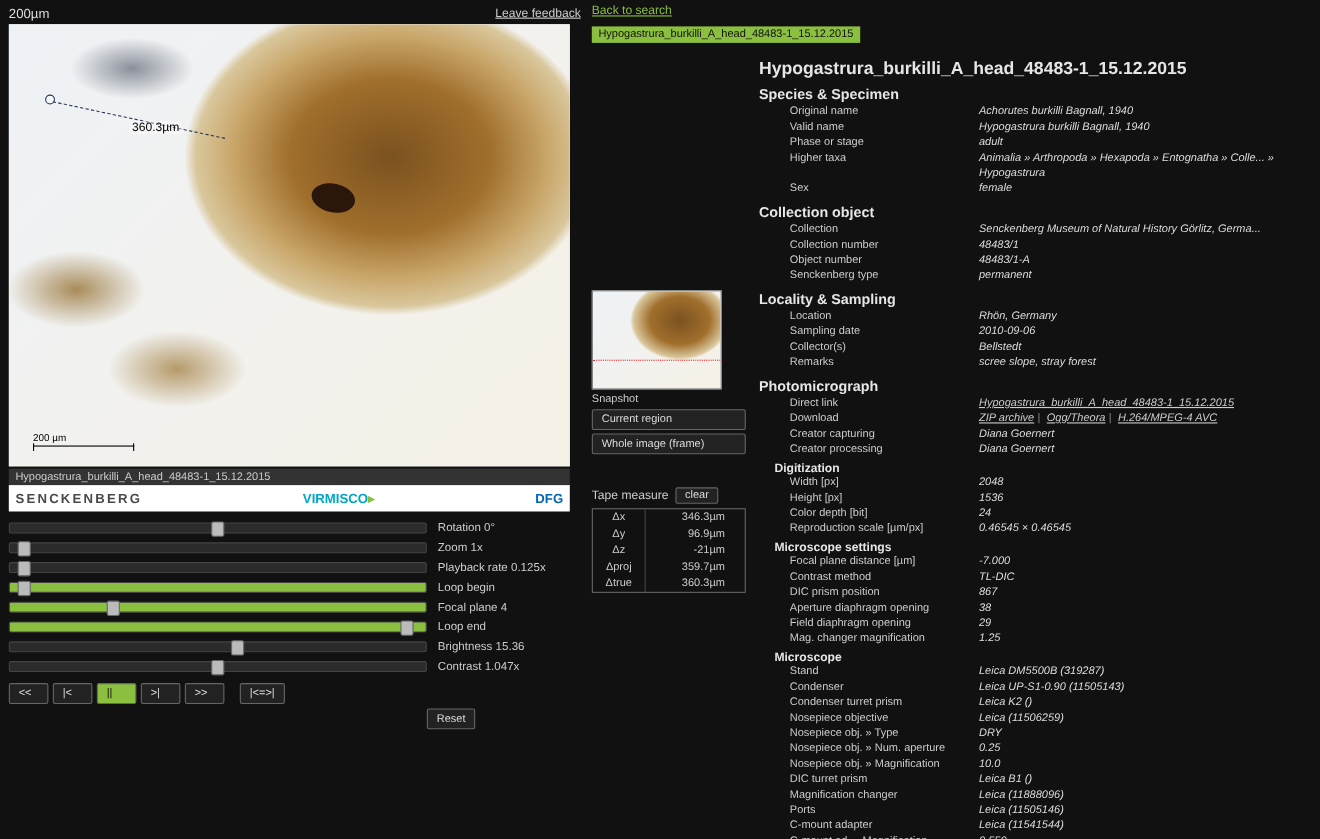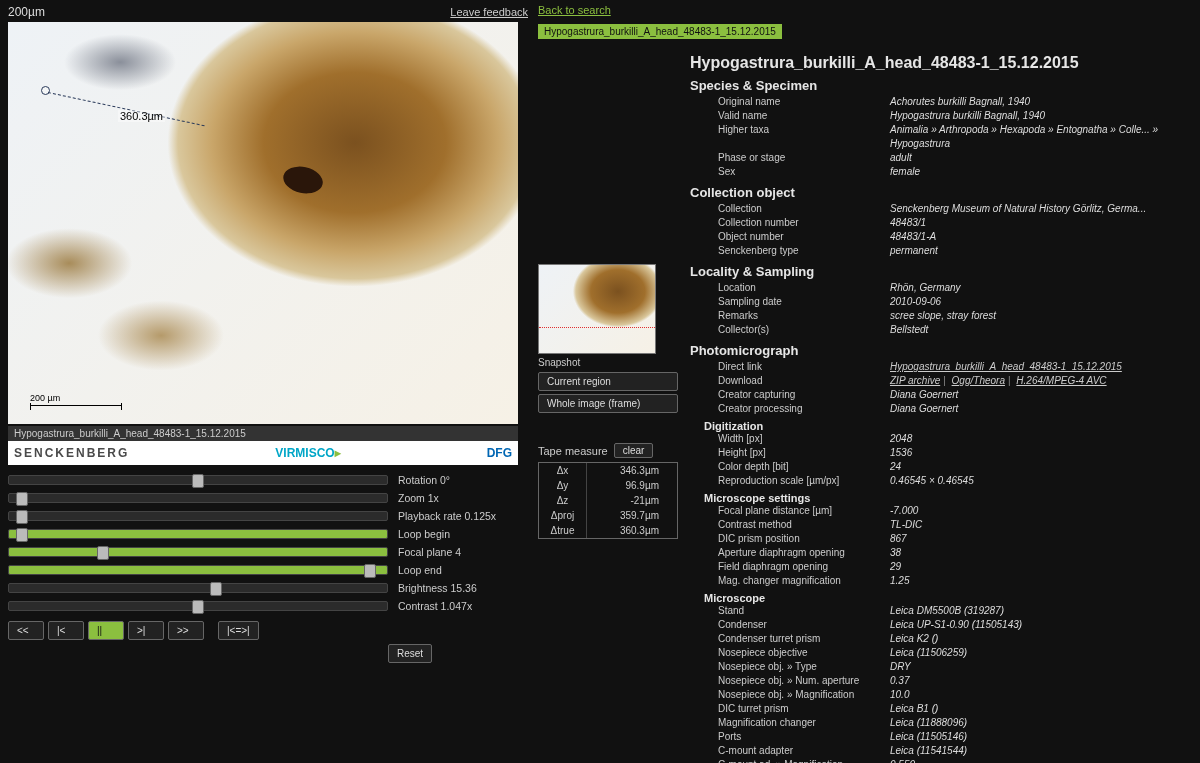--- a/index.html
+++ b/index.html
@@ -240,28 +240,28 @@
   <div id="sec-species">
       <div class="kv">
         <div class="k">Original name</div>
         <div class="v">Achorutes burkilli Bagnall, 1940</div>
       </div>
       <div class="kv">
         <div class="k">Valid name</div>
         <div class="v">Hypogastrura burkilli Bagnall, 1940</div>
       </div>
       <div class="kv">
+        <div class="k">Phase or stage</div>
+        <div class="v">adult</div>
+      </div>
+      <div class="kv">
         <div class="k">Higher taxa</div>
         <div class="v">Animalia » Arthropoda » Hexapoda » Entognatha » Colle... » Hypogastrura</div>
       </div>
       <div class="kv">
-        <div class="k">Phase or stage</div>
-        <div class="v">adult</div>
-      </div>
-      <div class="kv">
         <div class="k">Sex</div>
         <div class="v">female</div>
       </div>
     </div>
 
   <h3 class="sec">Collection object</h3>
   <div id="sec-collection">
       <div class="kv">
         <div class="k">Collection</div>
         <div class="v">Senckenberg Museum of Natural History Görlitz, Germa...</div>
@@ -284,26 +284,26 @@
   <div id="sec-locality">
       <div class="kv">
         <div class="k">Location</div>
         <div class="v">Rhön, Germany</div>
       </div>
       <div class="kv">
         <div class="k">Sampling date</div>
         <div class="v">2010-09-06</div>
       </div>
       <div class="kv">
+        <div class="k">Collector(s)</div>
+        <div class="v">Bellstedt</div>
+      </div>
+      <div class="kv">
         <div class="k">Remarks</div>
         <div class="v">scree slope, stray forest</div>
-      </div>
-      <div class="kv">
-        <div class="k">Collector(s)</div>
-        <div class="v">Bellstedt</div>
       </div>
     </div>
 
   <h3 class="sec">Photomicrograph</h3>
   <div class="kv">
       <div class="k">Direct link</div>
     <div class="v"><a>Hypogastrura_burkilli_A_head_48483-1_15.12.2015</a></div>
     </div>
   <div class="kv">
       <div class="k">Download</div>
@@ -387,21 +387,21 @@
       <div class="kv">
         <div class="k">Nosepiece objective</div>
         <div class="v">Leica (11506259)</div>
       </div>
       <div class="kv">
         <div class="k">Nosepiece obj. » Type</div>
         <div class="v">DRY</div>
       </div>
       <div class="kv">
         <div class="k">Nosepiece obj. » Num. aperture</div>
-        <div class="v">0.37</div>
+        <div class="v">0.25</div>
       </div>
       <div class="kv">
         <div class="k">Nosepiece obj. » Magnification</div>
         <div class="v">10.0</div>
       </div>
       <div class="kv">
         <div class="k">DIC turret prism</div>
         <div class="v">Leica B1 ()</div>
       </div>
       <div class="kv">

